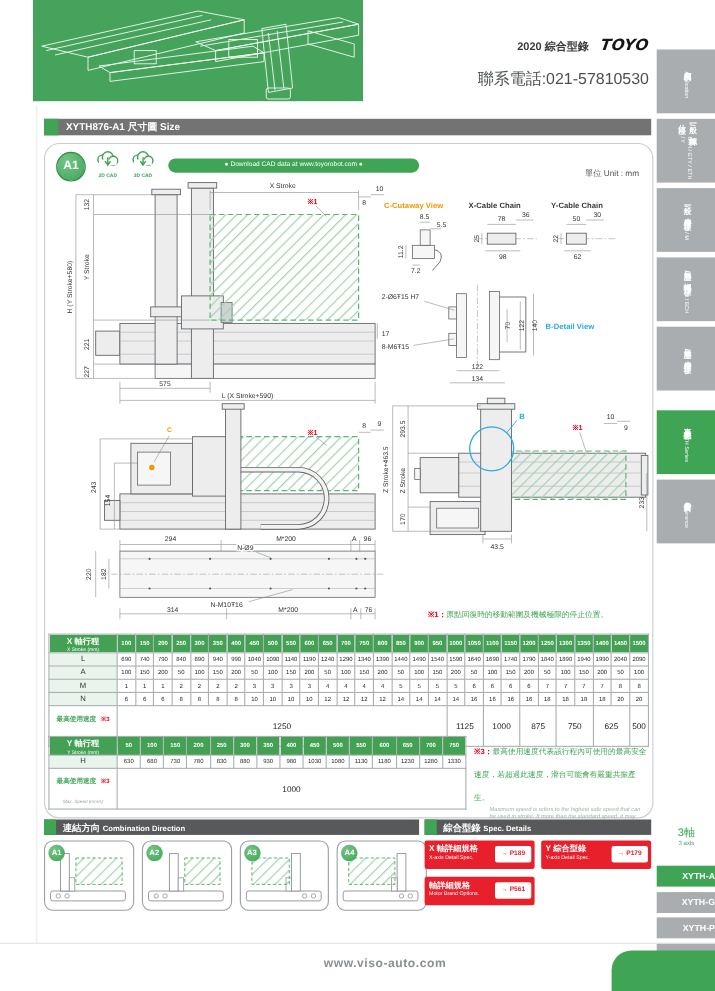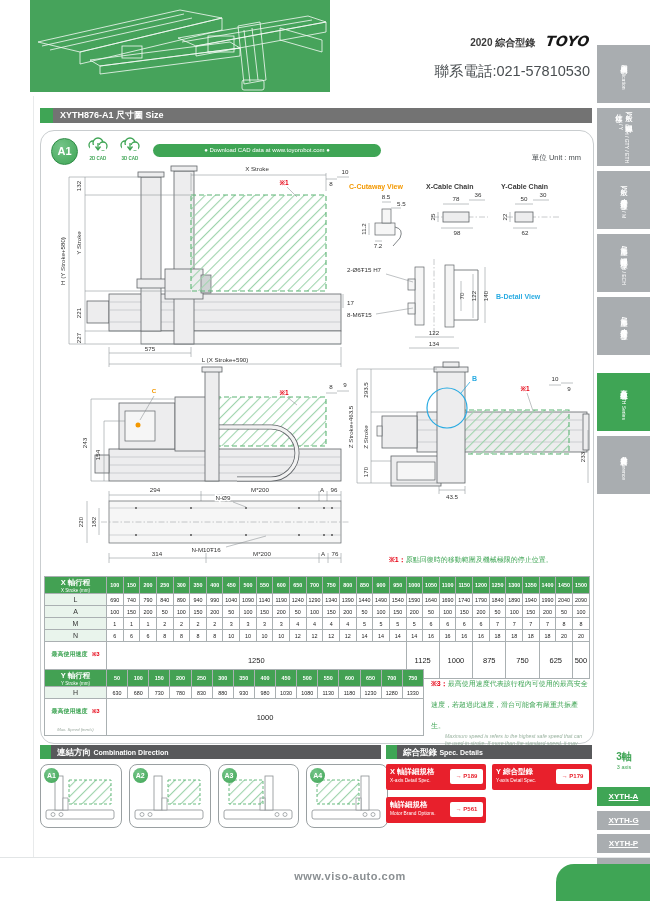--- a/index.html
+++ b/index.html
@@ -94,25 +94,25 @@
         text-align:center;line-height:15px;z-index:2;}
 
   .spec-grid{left:386px;top:764px;width:206px;display:grid;grid-template-columns:100px 100px;grid-gap:7px 6px;}
   .spec-btn{position:relative;height:26px;background:#e8202c;border-radius:2px;color:#fff;cursor:pointer;padding:3px 8px 0 4px;box-sizing:border-box;}
   .spec-btn .zh{font-size:7.5px;font-weight:bold;display:block;}
   .spec-btn .en{font-size:4.8px;display:block;margin-top:1px;}
   .spec-btn .pg{position:absolute;right:3px;top:5px;width:33px;height:15px;background:#fff;border-radius:2px;
         color:#e8202c;font-size:6px;font-weight:bold;text-align:center;line-height:15px;}
 
   .series{left:598px;top:750px;width:52px;text-align:center;color:#3fa555;}
-  .series .a1{font-size:10px;font-weight:bold;}
+  .series .a1{font-size:10px;font-weight:normal;}
   .series .a2{font-size:5.5px;}
   .series .a3{font-size:11px;font-weight:bold;letter-spacing:.5px;margin-top:40px;}
   .series-tabs{left:597px;top:787px;width:53px;display:flex;flex-direction:column;gap:4.5px;}
-  .sertab{height:19px;background:#a9adb0;color:#fff;font-size:8px;font-weight:bold;text-align:center;line-height:19px;cursor:pointer;text-decoration:underline;}
+  .sertab{height:19px;background:#a9adb0;color:#fff;font-size:8px;font-weight:bold;text-align:right;line-height:19px;cursor:pointer;}
   .sertab.active{background:#3fa555;}
 
   .url{left:170px;top:870px;width:360px;text-align:center;color:#8a8f92;font-weight:bold;font-size:11px;letter-spacing:.5px;}
   .corner{right:0;bottom:0;width:94px;height:37px;background:#3fa555;border-top-left-radius:18px;}
   .hline{left:0;top:857px;width:650px;height:1px;background:#e2e5e6;}
   .vline{left:33px;top:96px;width:1px;height:762px;background:#e8eaeb;}
 </style>
 </head>
 <body>
 

